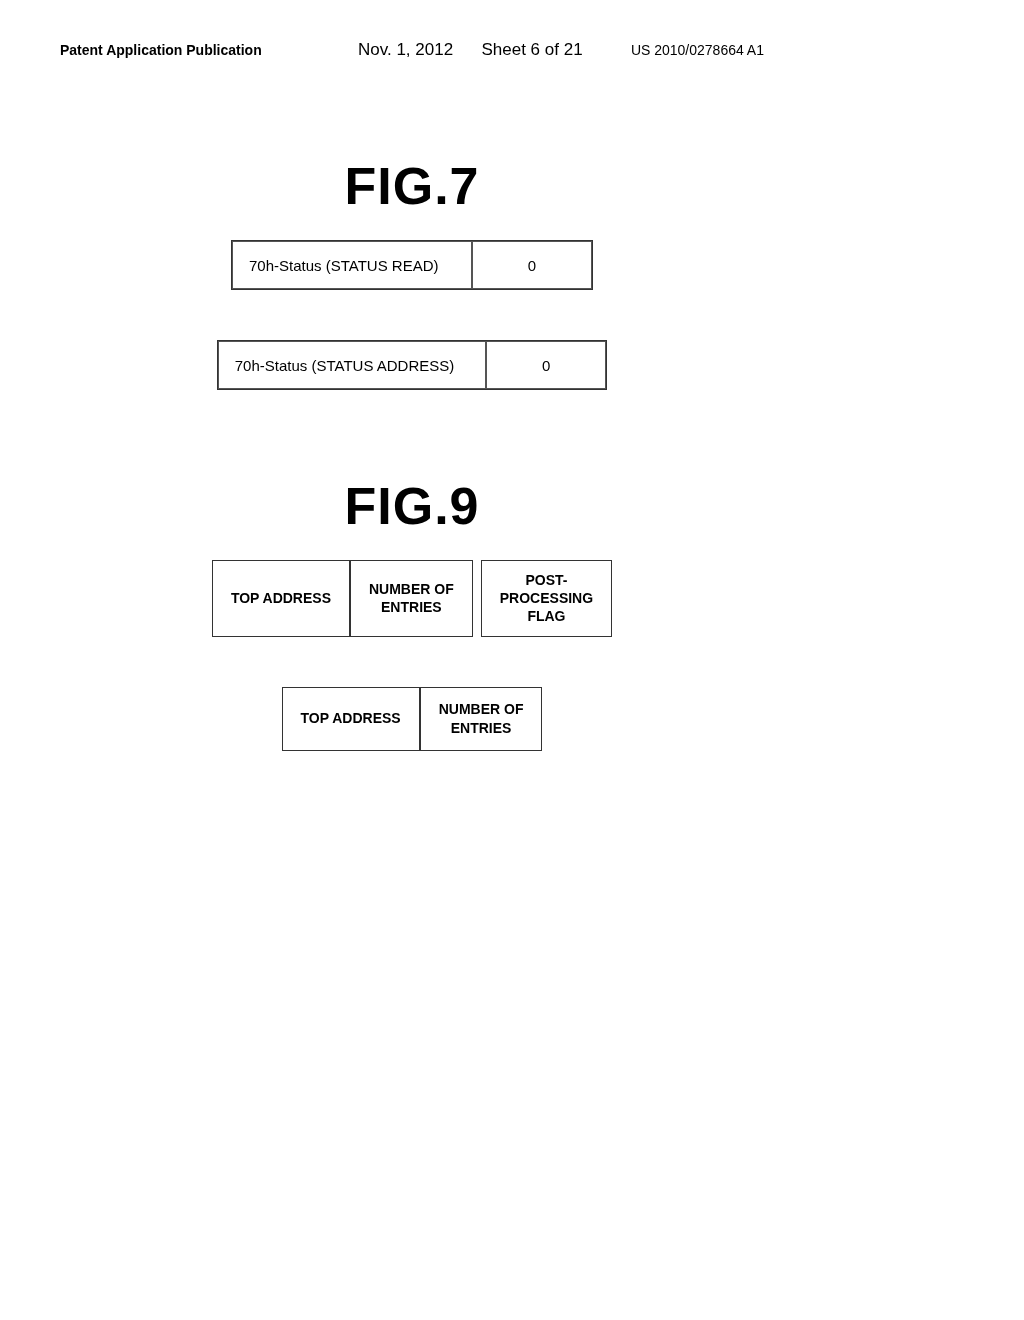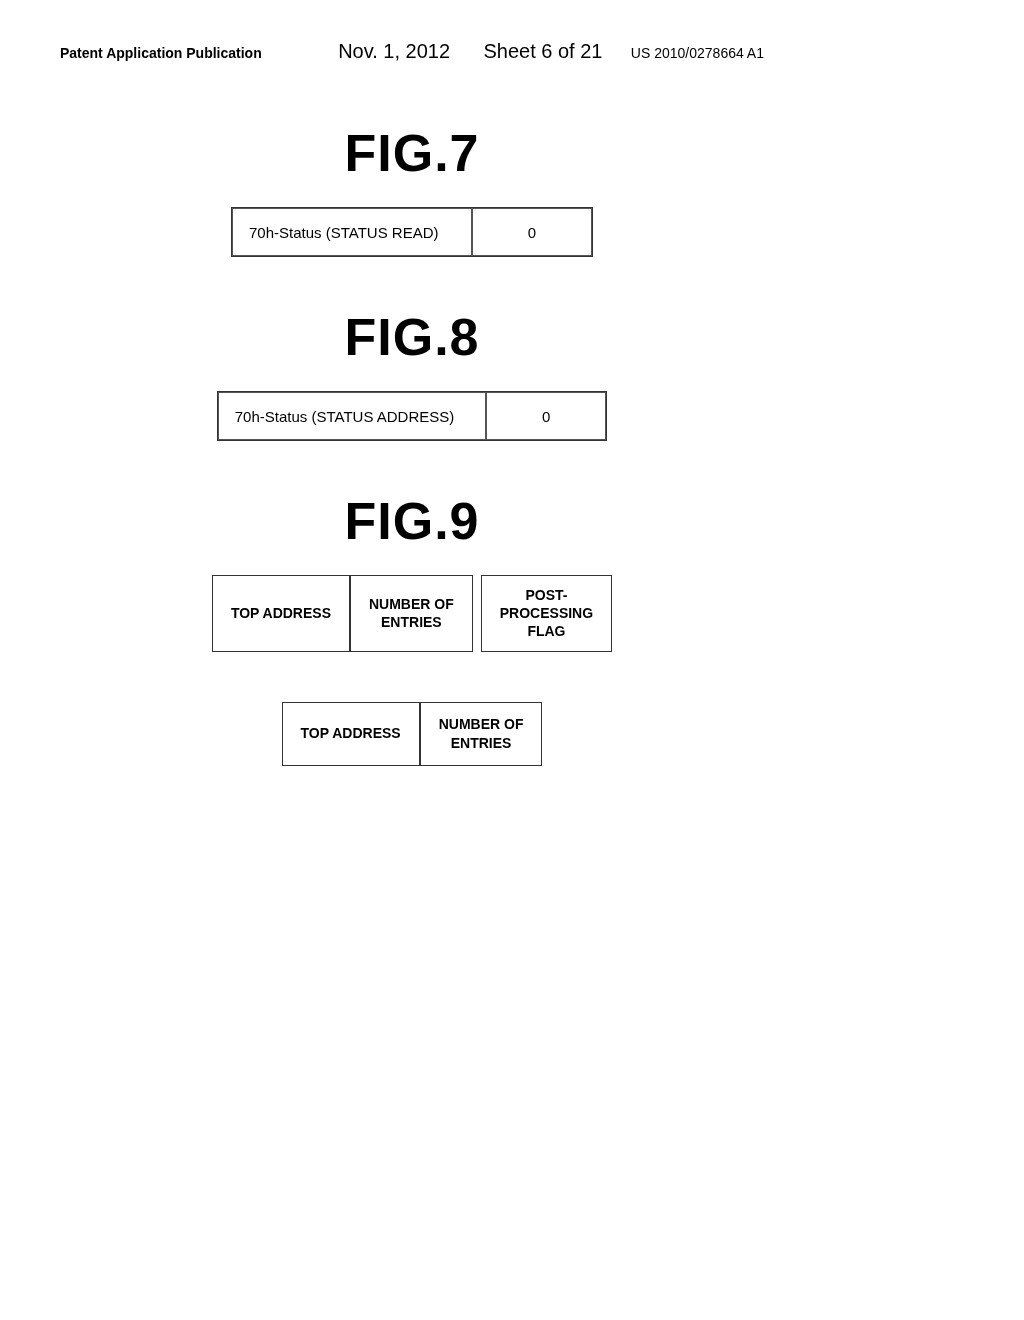--- a/index.html
+++ b/index.html
@@ -30,41 +30,42 @@
       margin-bottom: 60px;
       font-size: 14px;
     }
 
     .header-left {
       font-weight: bold;
       font-size: 14px;
     }
 
     .header-center {
-      font-size: 20px;
+      font-size: 17px;
       padding-left: 48px;
     }
 
     .header-right {
       font-size: 14px;
     }
 
     .section {
       display: flex;
       flex-direction: column;
       align-items: center;
       margin-bottom: 50px;
     }
 
     .fig-title {
       font-size: 52px;
       font-weight: bold;
       font-family: Arial, Helvetica, sans-serif;
       margin-bottom: 24px;
       letter-spacing: 1px;
+      margin-top: 36px;
     }
 
     .fig10-title {
       font-size: 52px;
       font-weight: bold;
       font-family: Arial, Helvetica, sans-serif;
       margin-bottom: 24px;
       letter-spacing: 1px;
     }
 
@@ -171,21 +172,20 @@
 
   <div class="section">
     <div class="fig-title">FIG.7</div>
     <div class="table-container">
       <div class="table-cell cell-label">70h-Status (STATUS READ)</div>
       <div class="table-cell cell-value">0</div>
     </div>
   </div>
 
   <div class="section">
-    <div class="fig-title">FIG.8</div>
     <div class="table-container">
       <div class="table-cell cell-label">70h-Status (STATUS ADDRESS)</div>
       <div class="table-cell cell-value">0</div>
     </div>
   </div>
 
   <div class="section">
     <div class="fig-title">FIG.9</div>
     <div class="fig9-table">
       <div class="fig9-cell fig9-cell-top-address">TOP ADDRESS</div>

